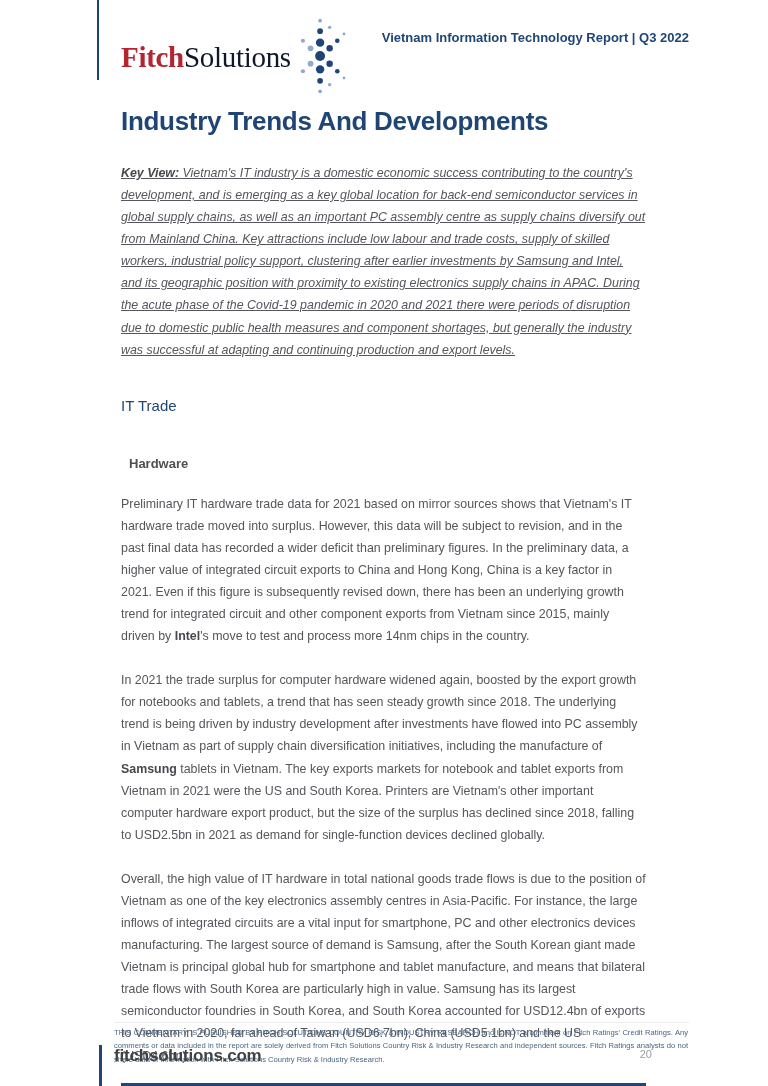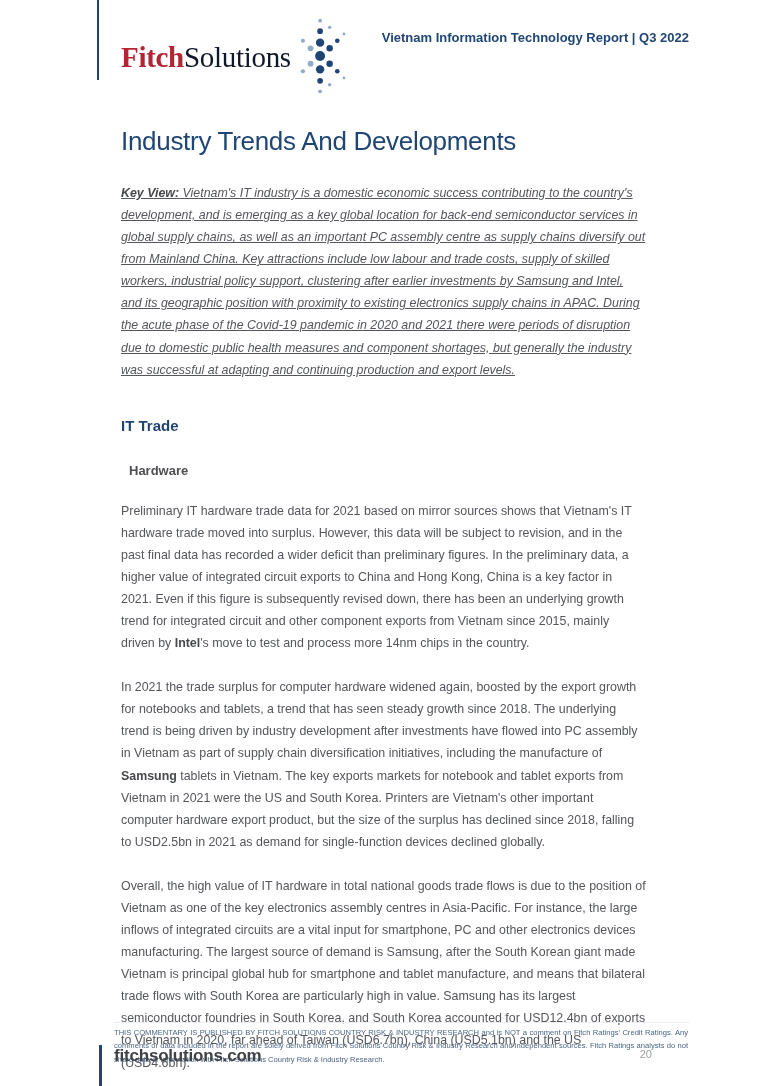--- a/index.html
+++ b/index.html
@@ -13,25 +13,25 @@
   
   .header-accent-bar { position:absolute; left:31px; top:0; width:2px; height:80px; background:#1F4575; }
   .logo { position:absolute; left:55px; top:16px; display:flex; align-items:center; }
   .logo-word { font-family:"Liberation Serif", serif; font-size:29px; line-height:1; letter-spacing:-0.3px; }
   .logo-fitch { color:#B32532; font-weight:600; }
   .logo-solutions { color:#0f172a; font-weight:400; }
   .logo-dots { margin-left:3px; margin-top:-2px; }
   .report-title { position:absolute; right:13px; top:30px; font-size:13px; font-weight:bold; color:#1F4575; }
   
   .content { position:absolute; left:55px; right:56px; top:100px; }
-  .page-title { font-size:26px; font-weight:normal; color:#1F4575; letter-spacing:-0.3px; margin-top:26px; }
+  .page-title { font-size:26px; font-weight:bold; color:#1F4575; letter-spacing:-0.3px; margin-top:6px; }
   .keyview { margin-top:25px; font-size:12.4px; line-height:1.78; font-style:italic; color:#54565B;text-decoration:underline; }
   .keyview b { color:#46484C; }
-  .h2-navy { margin-top:36px; font-size:15px; font-weight:bold; color:#1F4575; }
-  .h3-gray { margin-top:29px; font-size:13px; font-weight:bold; color:#4D4F52;padding-left:8px; }
+  .h2-navy { margin-top:36px; font-size:15px; font-weight:normal; color:#1F4575; }
+  .h3-gray { margin-top:42px; font-size:13px; font-weight:bold; color:#4D4F52;padding-left:8px; }
   .body-p { margin-top:22px; font-size:12.4px; line-height:1.78; color:#54565B; }
   .body-p b { color:#46484C; }
   
   .trade-table { margin-top:16px; }
   .tbl-titlebar { background:#1E4977; color:#ffffff; font-size:12px; font-weight:bold; letter-spacing:0.2px; padding:5px 8px 4px; }
   .tbl-grid-row { display:grid; grid-template-columns:1fr 78px 78px 78px 78px 78px; align-items:baseline; }
   .tbl-years { padding:9px 0 5px; }
   .tbl-years .c-num { font-size:12px; font-weight:bold; color:#1F4575; }
   .tbl-row { padding:5px 0; }
   .c-label { font-size:11.8px; color:#54565B; white-space:pre-wrap; text-align:left; }

